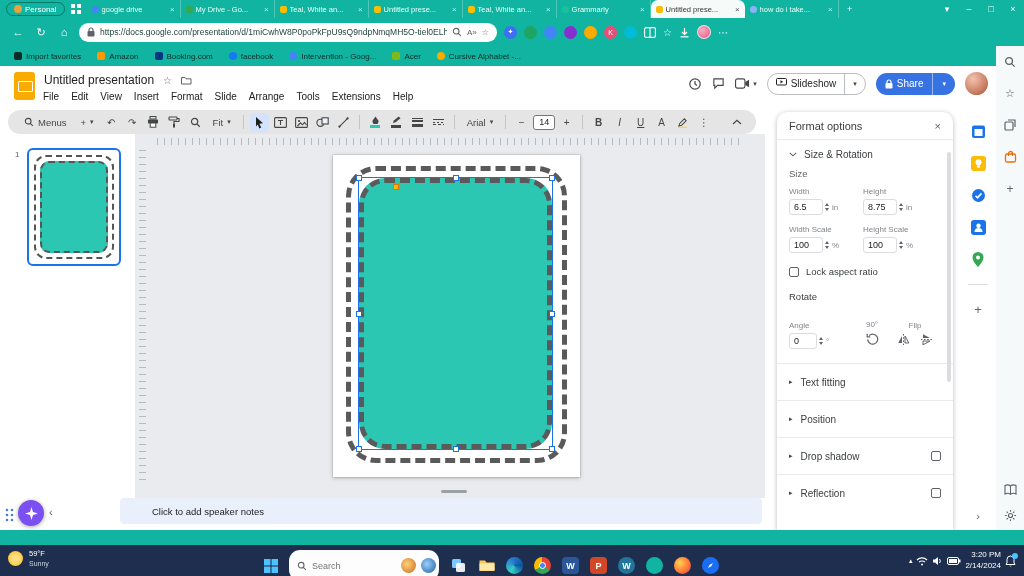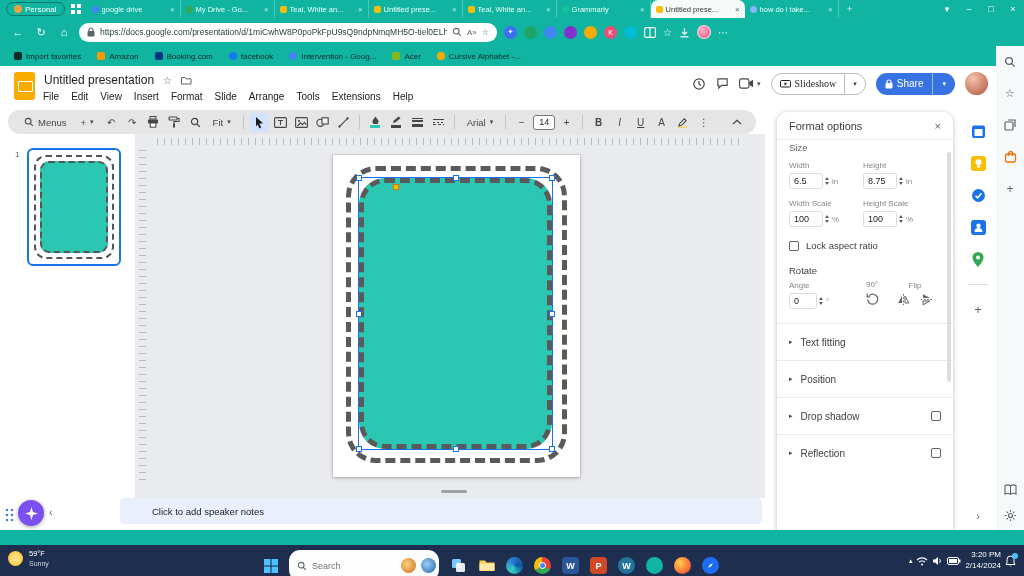--- a/index.html
+++ b/index.html
@@ -40,21 +40,21 @@
   .app { position:absolute; left:0; top:66px; width:996px; height:464px; background:#fff; overflow:hidden; }
 
   
   .slogo { position:absolute; left:14px; top:6px; width:21px; height:28px; background:#f9ab00; border-radius:3px; }
   .slogo::after { content:""; position:absolute; left:4px; top:9px; width:13px; height:9px; border:1.5px solid #fff; border-radius:1px; }
   .doctitle { position:absolute; left:44px; top:7px; font-size:12px; color:#202124; display:flex; align-items:center; gap:9px; }
   .t-ic { color:#5f6368; font-size:10px; }
   .menubar { position:absolute; left:43px; top:25px; display:flex; gap:12px; font-size:10px; color:#202124; }
   .hdr-right { position:absolute; right:8px; top:6px; display:flex; align-items:center; gap:10px; }
   .btn-slideshow { height:22px; border:1px solid #b9bdc1; border-radius:11px; display:flex; align-items:center; font-size:10px; color:#1f1f1f; background:#fff; }
-  .btn-slideshow .seg { padding:0 8px; display:flex; align-items:flex-end; gap:4px;font-family:Liberation Serif, serif; }
+  .btn-slideshow .seg { padding:0 8px; display:flex; align-items:flex-start; gap:4px; }
   .vdiv { width:1px; height:100%; background:#b9bdc1; }
   .btn-share { height:22px; background:#3672e2; border-radius:11px; display:flex; align-items:center; color:#fff; font-size:10px; }
   .btn-share .seg { padding:0 9px; display:flex; align-items:center; gap:4px; }
   .btn-share .vdiv { background:rgba(255,255,255,.5); }
   .hdr-avatar { width:23px; height:23px; border-radius:50%; background:radial-gradient(circle at 35% 30%, #f3c3ae, #c4745a 70%, #8e4a38); }
 
   
   .tpill { position:absolute; left:8px; top:44px; width:748px; height:24px; background:#e5e5e5; border-radius:13px; display:flex; align-items:center; padding:0 10px; gap:2px; overflow:hidden; }
   .tb { min-width:19px; height:19px; border-radius:4px; display:flex; align-items:center; justify-content:center; color:#444746; font-size:10px; flex:none; }
   .tb.sel { background:#d3e3fd; }
@@ -510,20 +510,26 @@
           <span class="adj"></span>
         </div>
       </div>
       <div class="hscroll"></div>
     </div>
 
     <div class="fpanel">
       <div class="fp-head">
         <span>Format options</span>
         <span class="fp-close">×</span>
+      </div>
+      <div class="fp-sec">
+        <svg width="8" height="5" viewBox="0 0 10 6">
+            <path d="M1 1l4 3.6L9 1" fill="none" stroke="#5f6368" stroke-width="1.3"></path>
+          </svg>
+        <span>Size &amp; Rotation</span>
       </div>
       <div class="fp-body">
         <div class="lbls" style="margin-top:2px">Size</div>
         <div class="cols" style="margin-top:8px">
           <div class="col1">
             <div class="lblg">Width</div>
             <div class="field">
               <input class="inp" value="6.5" style="">
               <span class="step">
                   <i class="su"></i>
@@ -566,21 +572,21 @@
                 </span>
               <span class="lblg">%</span>
             </div>
           </div>
         </div>
         <div class="cbrow">
           <span class="cb"></span>
           <span class="lbls" style="color:#3c4043">Lock aspect ratio</span>
         </div>
         <div class="lbls" style="margin-top:14px;color:#3c4043">Rotate</div>
-        <div class="cols" style="margin-top:4px;align-items:flex-end">
+        <div class="cols" style="margin-top:18px;align-items:flex-end">
           <div style="width:66px">
             <div class="lblg">Angle</div>
             <div class="field">
               <input class="inp" style="width: 28px;" value="0">
               <span class="step">
                   <i class="su"></i>
                   <i class="sd"></i>
                 </span>
               <span class="lblg">°</span>
             </div>

